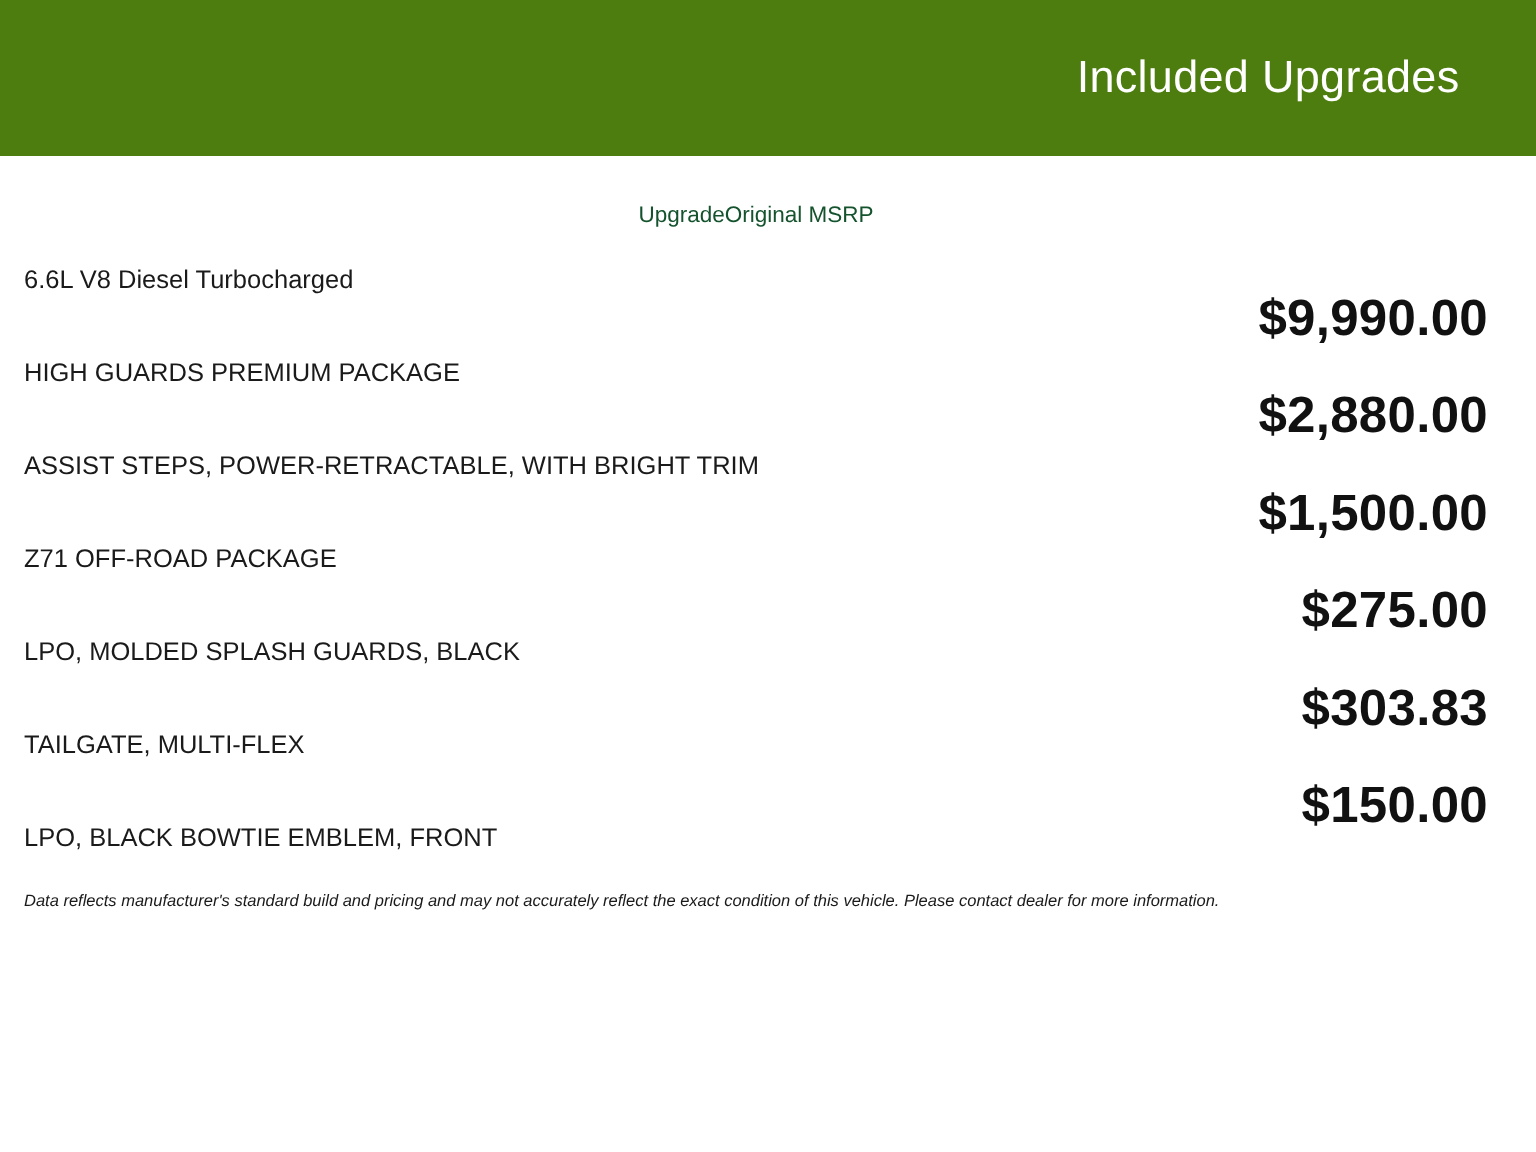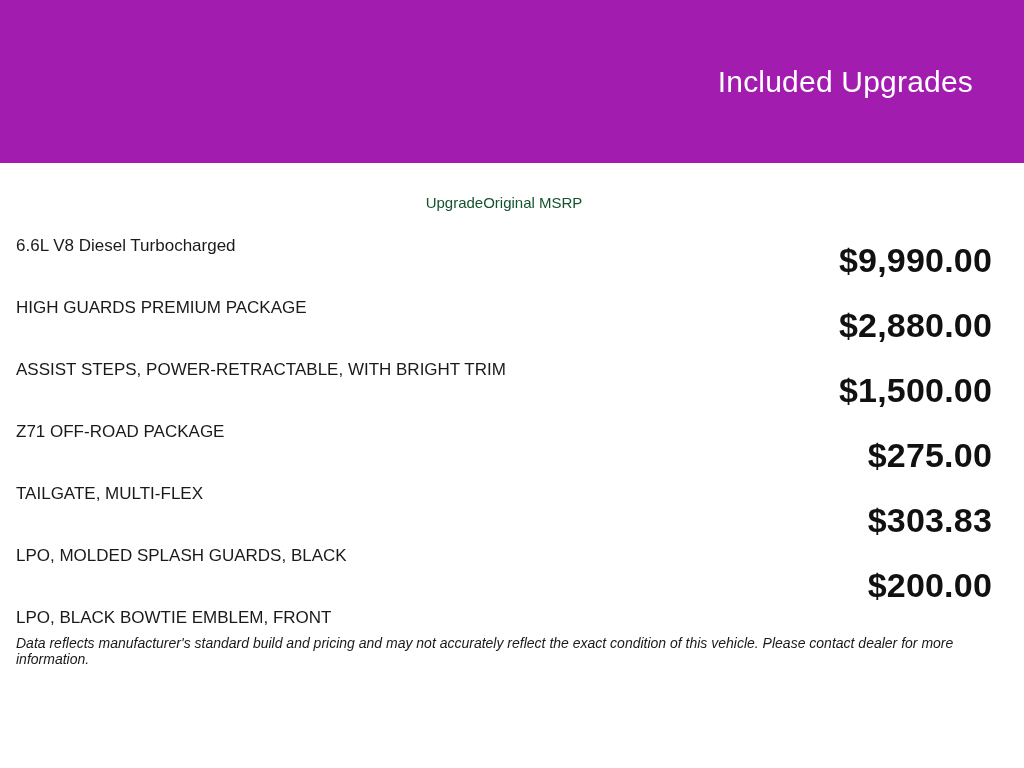--- a/index.html
+++ b/index.html
@@ -11,22 +11,22 @@
     overflow: hidden;
   }
   .page {
     width: 1024px;
     height: 768px;
     background: #ffffff;
     position: relative;
   }
   
   .header-bar {
-    height: 163px;
-    background: #a21caf;
+    height: 104px;
+    background: #4d7c0f;
     display: flex;
     align-items: center;
     justify-content: flex-end;
     padding-right: 51px;
   }
   .page-title {
     color: #ffffff;
     font-size: 30px;
     font-weight: 400;
     letter-spacing: 0.2px;
@@ -38,21 +38,21 @@
   .col-headers {
     display: flex;
     justify-content: center;
     padding-top: 30px;
     font-size: 15px;
     line-height: 19px;
     color: #14532d;
   }
   .upgrades-table {
     display: flex;
-    align-items: center;
+    align-items: flex-end;
     gap: 36px;
   }
   .names-col {
     width: 545px;
     padding-top: 22px;
   }
   .upgrade-name {
     font-size: 17px;
     line-height: 23px;
     color: #1a1a1a;
@@ -67,22 +67,22 @@
     height: 65px;
     display: flex;
     align-items: center;
     justify-content: flex-end;
     font-size: 34px;
     font-weight: 700;
     color: #111111;
     letter-spacing: 0.2px;
   }
   .disclaimer {
-    margin-top: 6px;
-    font-size: 14px;
+    margin-top: 23px;
+    font-size: 11px;
     line-height: 16px;
     font-style: italic;
     color: #1a1a1a;
   }
 </style>
 </head>
 <body>
 
 <div class="page">
 
@@ -96,30 +96,30 @@
       <div>Upgrade</div>
       <div>Original MSRP</div>
     </div>
 
     <div class="upgrades-table">
       <div class="names-col" id="names-col">
           <div class="upgrade-name">6.6L V8 Diesel Turbocharged</div>
           <div class="upgrade-name">HIGH GUARDS PREMIUM PACKAGE</div>
           <div class="upgrade-name">ASSIST STEPS, POWER-RETRACTABLE, WITH BRIGHT TRIM</div>
           <div class="upgrade-name">Z71 OFF-ROAD PACKAGE</div>
+          <div class="upgrade-name">LPO, MOLDED SPLASH GUARDS, BLACK</div>
           <div class="upgrade-name">TAILGATE, MULTI-FLEX</div>
-          <div class="upgrade-name">LPO, MOLDED SPLASH GUARDS, BLACK</div>
           <div class="upgrade-name">LPO, BLACK BOWTIE EMBLEM, FRONT</div>
         </div>
       <div class="prices-col" id="prices-col">
           <div class="upgrade-price">$9,990.00</div>
           <div class="upgrade-price">$2,880.00</div>
           <div class="upgrade-price">$1,500.00</div>
           <div class="upgrade-price">$275.00</div>
           <div class="upgrade-price">$303.83</div>
-          <div class="upgrade-price">$200.00</div>
+          <div class="upgrade-price">$150.00</div>
         </div>
     </div>
 
     <div class="disclaimer">Data reflects manufacturer's standard build and pricing and may not accurately reflect the exact condition of this vehicle. Please contact dealer for more information.</div>
 
   </div>
 </div>
 
 </body></html>

